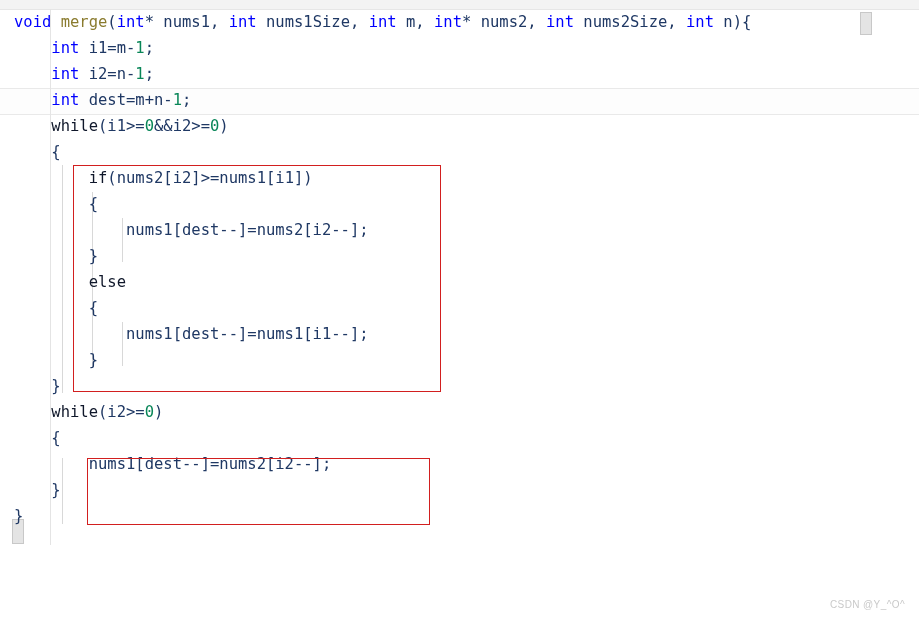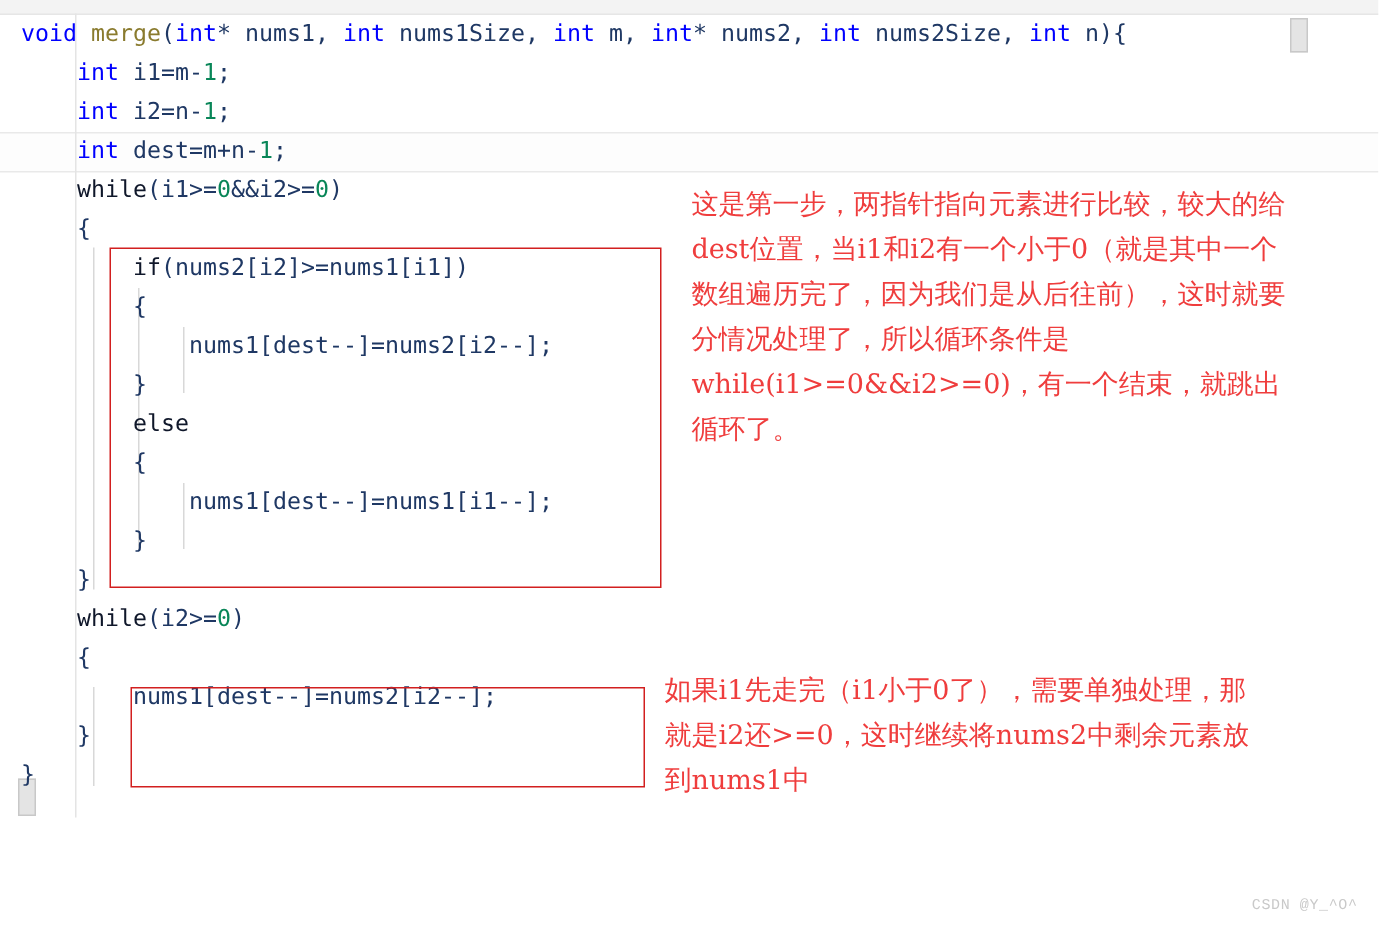--- a/index.html
+++ b/index.html
@@ -121,21 +121,21 @@
     letter-spacing: 0px;
   }
   .note-1 { left: 461px; top: 122px; width: 400px; }
   .note-2 { left: 443px; top: 446px; width: 400px; }
 
   
   .watermark {
     position: absolute;
     right: 14px;
     bottom: 8px;
-    font-family: Liberation Mono, monospace;
+    font-family: Liberation Sans, sans-serif;
     font-size: 10px;
     color: #c9c9c9;
     letter-spacing: 0.4px;
   }
 </style>
 </head>
 <body>
 
 <div id="screen">
 
@@ -152,19 +152,17 @@
   <div class="indent-guide" style="left:62px;  top:458px; height:66px;"></div>
 
   <div class="brace-hl open"></div>
   <div class="brace-hl close"></div>
 
   <div class="code" id="code-body"><div class="ln"><span></span><span class="k-type">void</span><span class="plain"> </span><span class="fn">merge</span><span class="plain">(</span><span class="k-type">int</span><span class="plain">* nums1, </span><span class="k-type">int</span><span class="plain"> nums1Size, </span><span class="k-type">int</span><span class="plain"> m, </span><span class="k-type">int</span><span class="plain">* nums2, </span><span class="k-type">int</span><span class="plain"> nums2Size, </span><span class="k-type">int</span><span class="plain"> n){</span></div><div class="ln"><span>    </span><span class="k-type">int</span><span class="plain"> i1=m-</span><span class="num">1</span><span class="plain">;</span></div><div class="ln"><span>    </span><span class="k-type">int</span><span class="plain"> i2=n-</span><span class="num">1</span><span class="plain">;</span></div><div class="ln"><span>    </span><span class="k-type">int</span><span class="plain"> dest=m+n-</span><span class="num">1</span><span class="plain">;</span></div><div class="ln"><span>    </span><span class="k-ctrl">while</span><span class="plain">(i1&gt;=</span><span class="num">0</span><span class="plain">&amp;&amp;i2&gt;=</span><span class="num">0</span><span class="plain">)</span></div><div class="ln"><span>    </span><span class="plain">{</span></div><div class="ln"><span>        </span><span class="k-ctrl">if</span><span class="plain">(nums2[i2]&gt;=nums1[i1])</span></div><div class="ln"><span>        </span><span class="plain">{</span></div><div class="ln"><span>            </span><span class="plain">nums1[dest--]=nums2[i2--];</span></div><div class="ln"><span>        </span><span class="plain">}</span></div><div class="ln"><span>        </span><span class="k-ctrl">else</span></div><div class="ln"><span>        </span><span class="plain">{</span></div><div class="ln"><span>            </span><span class="plain">nums1[dest--]=nums1[i1--];</span></div><div class="ln"><span>        </span><span class="plain">}</span></div><div class="ln"><span>    </span><span class="plain">}</span></div><div class="ln"><span>    </span><span class="k-ctrl">while</span><span class="plain">(i2&gt;=</span><span class="num">0</span><span class="plain">)</span></div><div class="ln"><span>    </span><span class="plain">{</span></div><div class="ln"><span>        </span><span class="plain">nums1[dest--]=nums2[i2--];</span></div><div class="ln"><span>    </span><span class="plain">}</span></div><div class="ln"><span></span><span class="plain">}</span></div></div>
 
   <div class="redbox box-if"></div>
   <div class="redbox box-tail"></div>
 
-  <div class="note note-1">这是第一步，两指针指向元素进行比较，较大的给dest位置，当i1和i2有一个小于0（就是其中一个数组遍历完了，因为我们是从后往前），这时就要分情况处理了，所以循环条件是while(i1&gt;=0&amp;&amp;i2&gt;=0)，有一个结束，就跳出循环了。</div>
 
-  <div class="note note-2">如果i1先走完（i1小于0了），需要单独处理，那就是i2还&gt;=0，这时继续将nums2中剩余元素放到nums1中</div>
 
   <div class="watermark">CSDN @Y_^O^</div>
 
 </div>
 
 </body></html>

